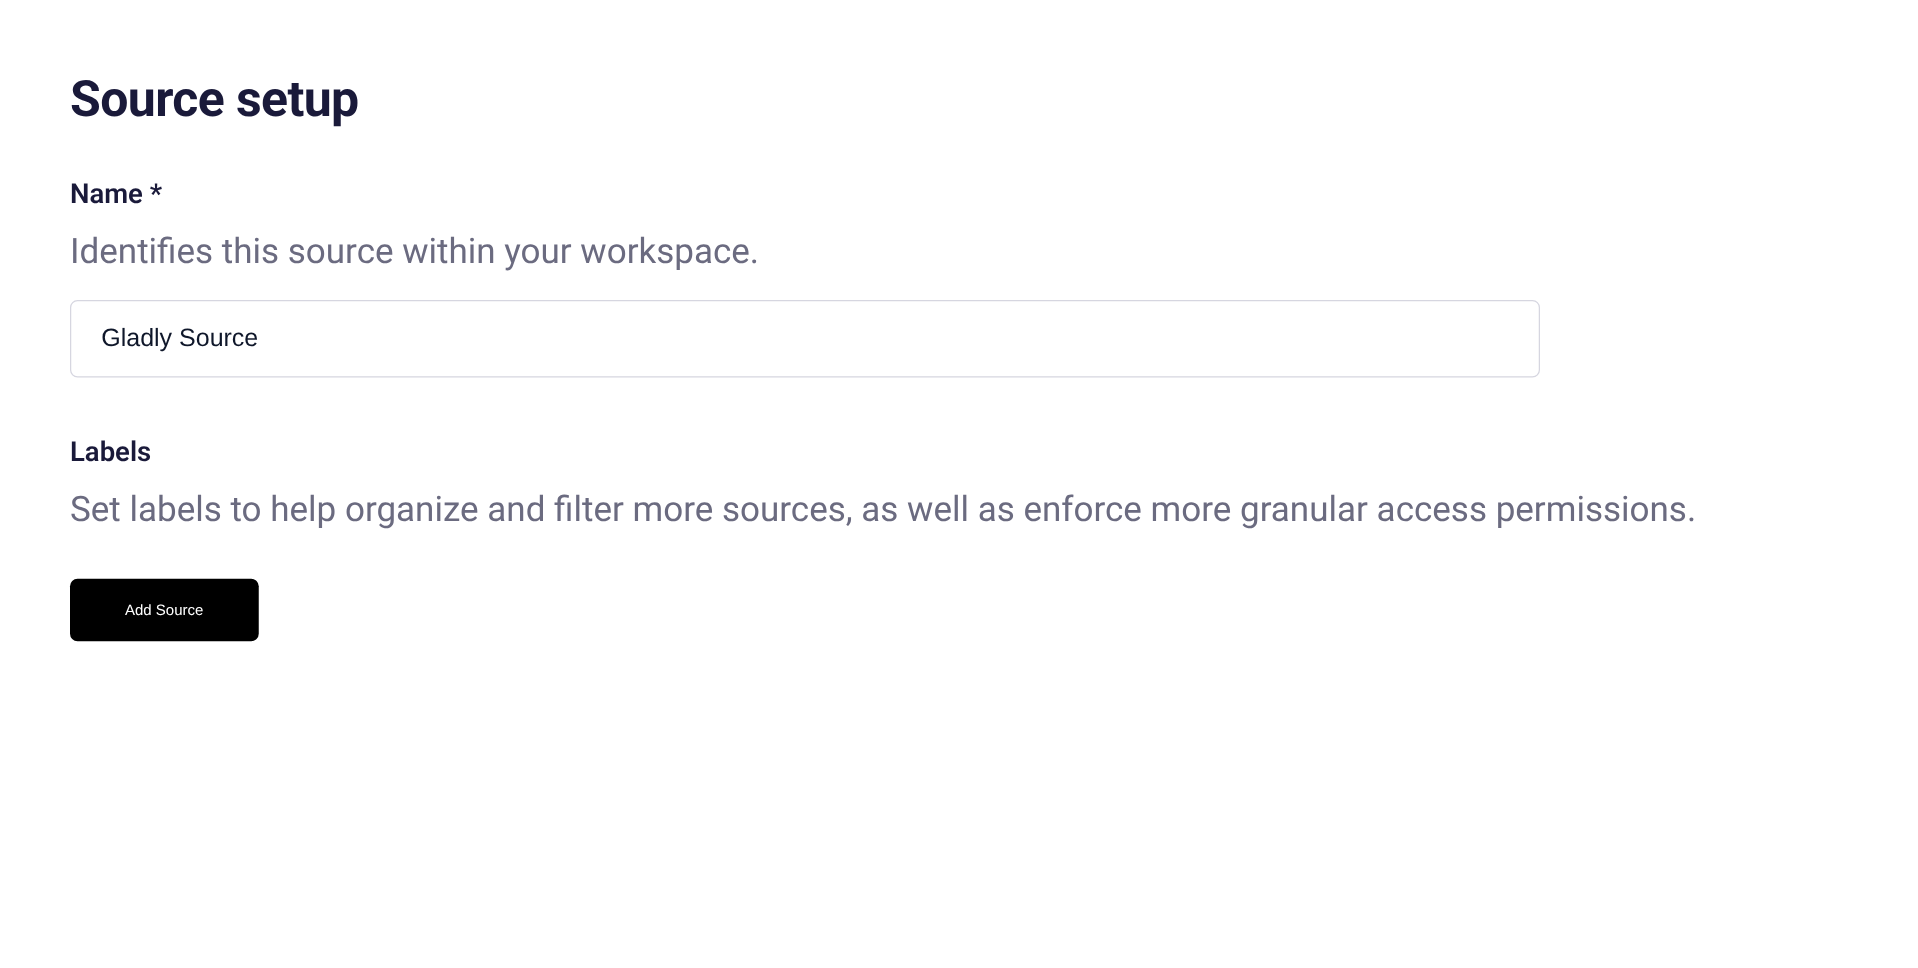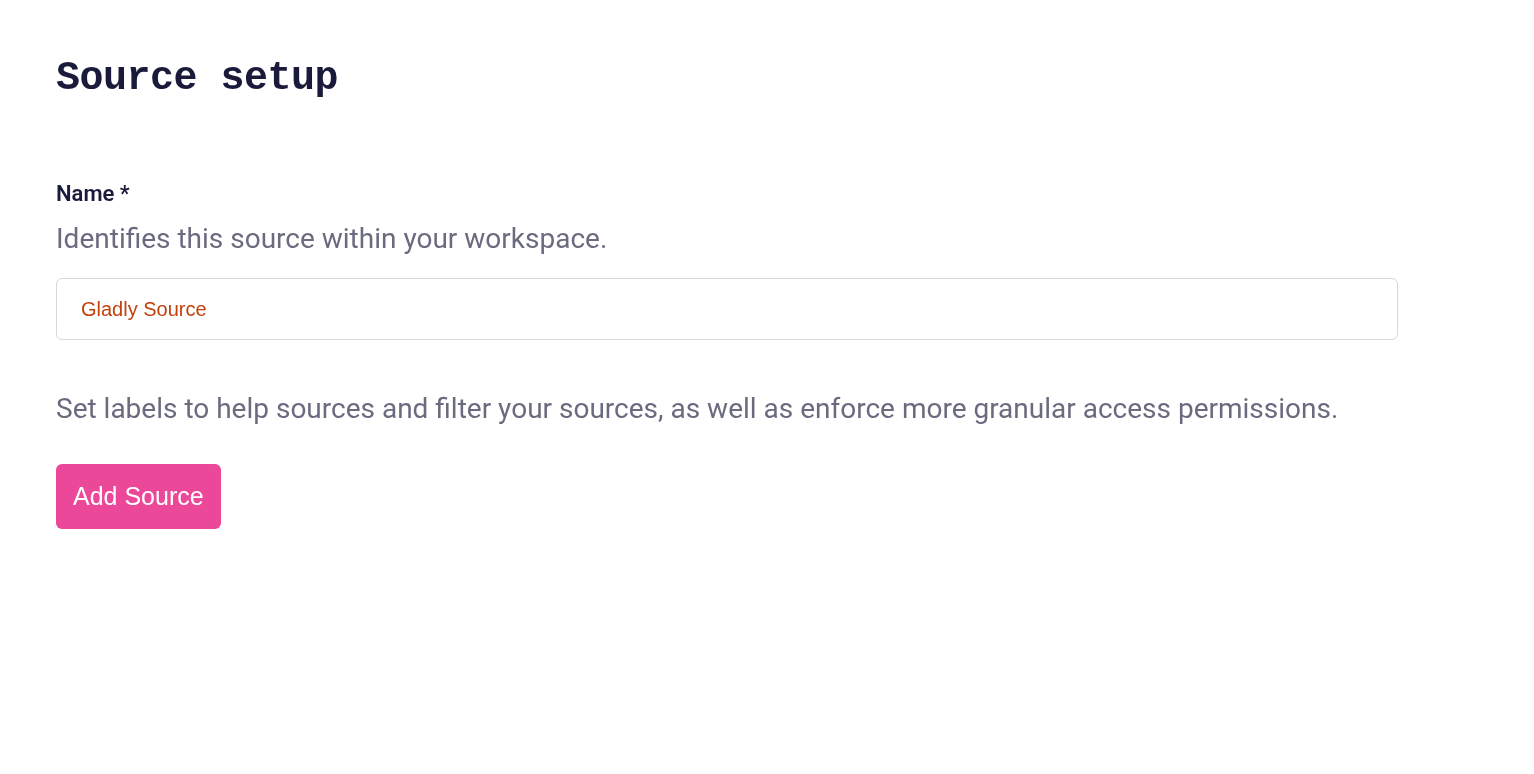--- a/index.html
+++ b/index.html
@@ -11,82 +11,82 @@
       font-family: -apple-system, BlinkMacSystemFont, "Segoe UI", Roboto, Helvetica, Arial, sans-serif;
       background: #ffffff;
       padding: 56px;
       width: 1534px;
       min-height: 774px;
     }
     .page-title {
       font-size: 40px;
       font-weight: 700;
       color: #1a1a3a;
-      margin-bottom: 80px;
+      margin-bottom: 40px;
       letter-spacing: -0.5px;
-      font-family: Liberation Mono, monospace;
     }
     .form-group {
       margin-bottom: 48px;
     }
     .field-label {
       font-size: 22px;
       font-weight: 600;
       color: #1a1a3a;
       margin-bottom: 12px;
       display: block;
       margin-top: 36px;
     }
     .field-helper {
       font-size: 28px;
       color: #6b6b80;
       margin-bottom: 18px;
       line-height: 1.5;
     }
     .text-input {
-      width: 1342px;
+      width: 1176px;
       height: 62px;
       padding: 14px 24px;
       font-size: 20px;
-      color: #c2410c;
+      color: #0f172a;
       border: 1px solid #d6d6e0;
       border-radius: 6px;
       background: #ffffff;
       outline: none;
     }
     .text-input::placeholder {
       color: #9a9ab0;
     }
     .labels-group {
       margin-bottom: 34px;
     }
     .primary-button {
-      background: #ec4899;
+      background: #000000;
       color: #ffffff;
-      font-size: 25px;
+      font-size: 12px;
       font-weight: 500;
-      padding: 18px 17px;
+      padding: 18px 44px;
       border: none;
       border-radius: 6px;
       cursor: pointer;
     }
   </style>
 </head>
 <body>
 
 
 
 <h1 class="page-title">Source setup</h1>
 
 <div class="form-group">
   <label class="field-label">Name *</label>
   <div class="field-helper">Identifies this source within your workspace.</div>
   <input type="text" class="text-input" value="Gladly Source" style="">
 </div>
 
 <div class="form-group labels-group">
-  <div class="field-helper">Set labels to help sources and filter your sources, as well as enforce more granular access permissions.</div>
+  <label class="field-label">Labels</label>
+  <div class="field-helper">Set labels to help organize and filter more sources, as well as enforce more granular access permissions.</div>
 </div>
 
 <button class="primary-button">Add Source</button>
 
 
 
 
 </body></html>

